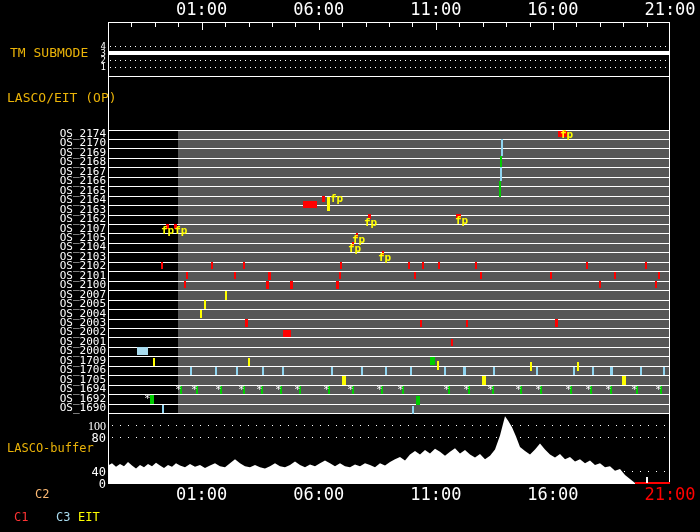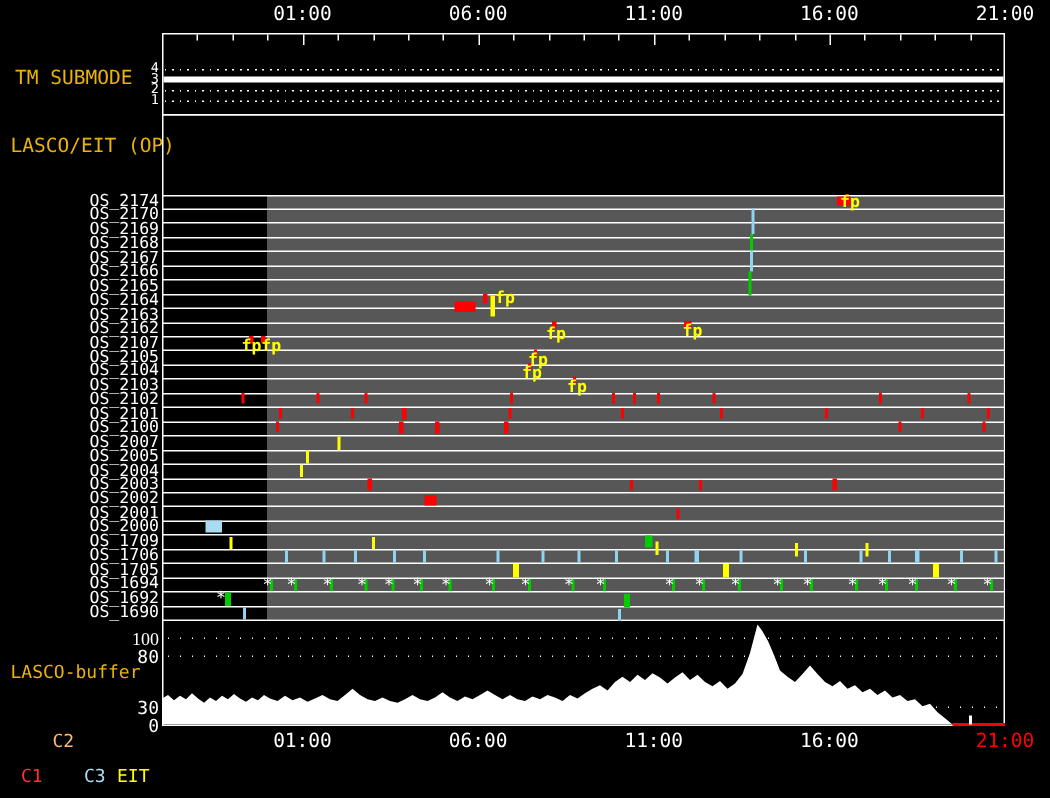--- a/index.html
+++ b/index.html
@@ -1,20 +1,20 @@
 <!DOCTYPE html>
 <html><head>
 <meta charset="utf-8">
 <style>
   html,body{margin:0;padding:0;background:#000;}
   #stage{position:relative;width:700px;height:532px;background:#000;overflow:hidden;
          font-family:"DejaVu Sans Mono",monospace;}
   .abs{position:absolute;}
   .lbl{position:absolute;color:#eab308;font-size:13px;line-height:13px;white-space:pre;}
-  .tick-lbl{position:absolute;color:#fff;font-size:13px;line-height:13px;transform:translateX(-50%);white-space:pre;}
+  .tick-lbl{position:absolute;color:#fff;font-size:17px;line-height:13px;transform:translateX(-50%);white-space:pre;}
   .frame{position:absolute;border:1px solid #fff;box-sizing:border-box;background:transparent;}
   .dot5{position:absolute;height:1px;background:repeating-linear-gradient(90deg,#fff 0 1px,transparent 1px 5px);}
   .dot8{position:absolute;height:1px;background:repeating-linear-gradient(90deg,#fff 0 1px,transparent 1px 8px);}
   .sep{position:absolute;height:1px;background:#fff;left:108px;width:562px;}
   .oslbl{position:absolute;color:#fff;font-size:11px;line-height:10px;right:594px;white-space:pre;}
   .tmlbl{position:absolute;color:#fff;font-size:9px;line-height:8px;right:594px;}
   .buflbl{position:absolute;color:#fff;font-size:12px;line-height:11px;right:594px;}
   .mk{position:absolute;}
   .fp{position:absolute;color:#ff0;font-size:11px;line-height:10px;font-weight:bold;white-space:pre;}
   .ast{position:absolute;color:#fff;font-size:11px;line-height:9px;}
@@ -274,19 +274,19 @@
     <div class="ast" style="left: 585px; top: 385px;">*</div>
     <div class="ast" style="left: 605px; top: 385px;">*</div>
     <div class="ast" style="left: 631px; top: 385px;">*</div>
     <div class="ast" style="left: 655px; top: 385px;">*</div>
     <div class="ast" style="left: 144px; top: 394px;">*</div>
     <div class="dot8" style="left: 112px; top: 425px; width: 556px;"></div>
     <div class="dot8" style="left: 112px; top: 436.6px; width: 556px;"></div>
     <div class="dot8" style="left: 112px; top: 471.4px; width: 556px;"></div>
     <div class="buflbl" style="top: 421px; font-family: Liberation Serif, serif;">100</div>
     <div class="buflbl" style="top: 432.6px;">80</div>
-    <div class="buflbl" style="top: 467.4px;">30</div>
+    <div class="buflbl" style="top: 467.4px;">40</div>
     <div class="buflbl" style="top: 479px;">0</div>
     <div class="leg" style="left: 14px; top: 511px; color: rgb(255, 51, 51);">C1</div>
     <div class="leg" style="left: 35px; top: 488px; color: #fdba74;">C2</div>
     <div class="leg" style="left: 56px; top: 511px; color: rgb(169, 220, 240);">C3</div>
     <div class="leg" style="left: 78px; top: 511px; color: rgb(255, 255, 0);">EIT</div>
   </div>
 
 </body></html>

